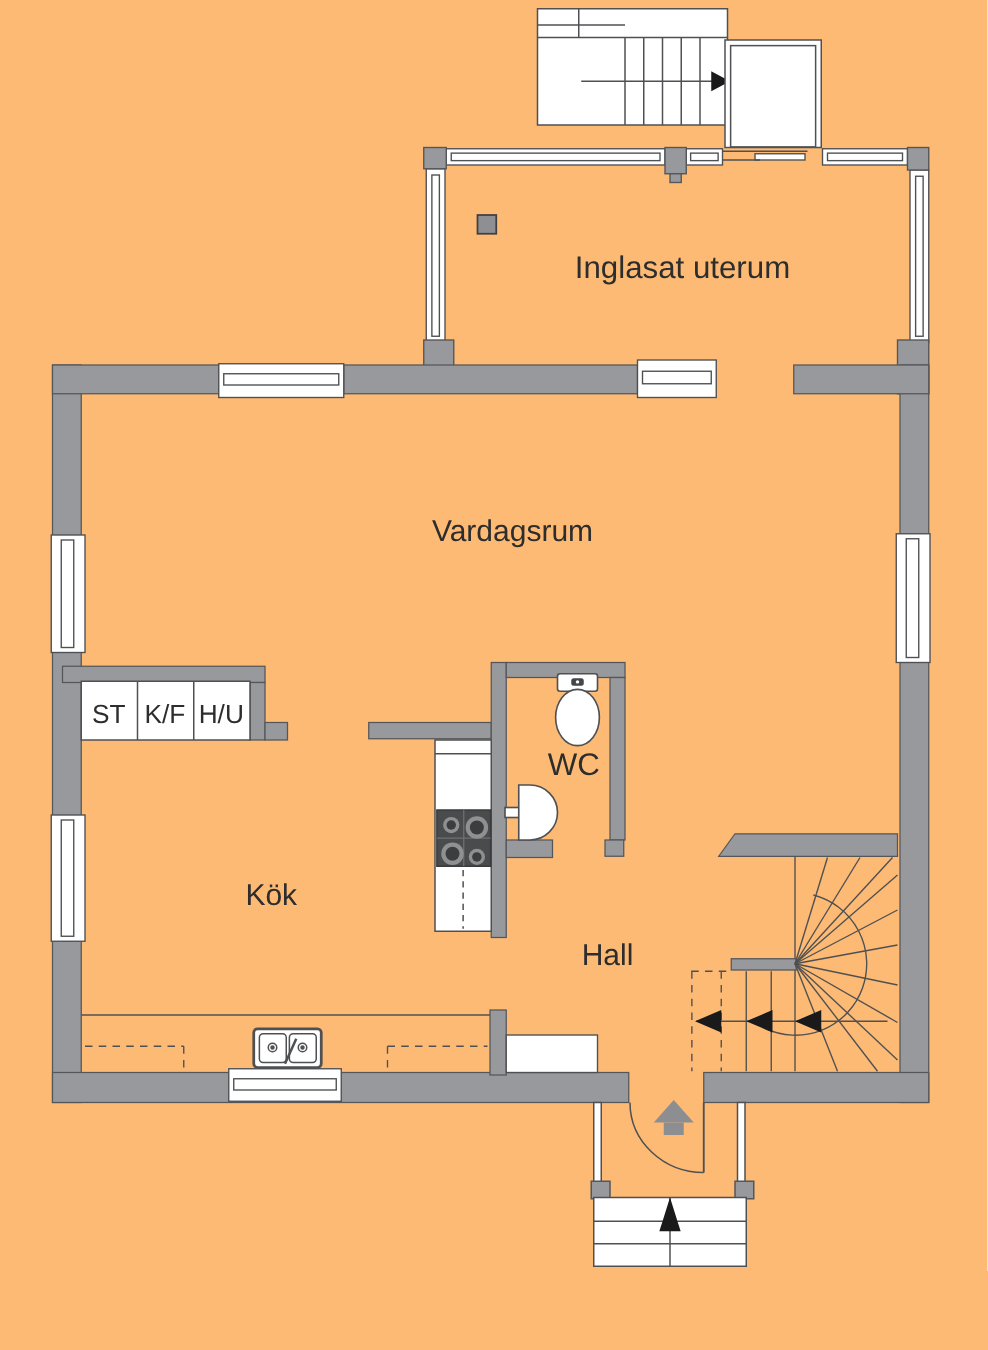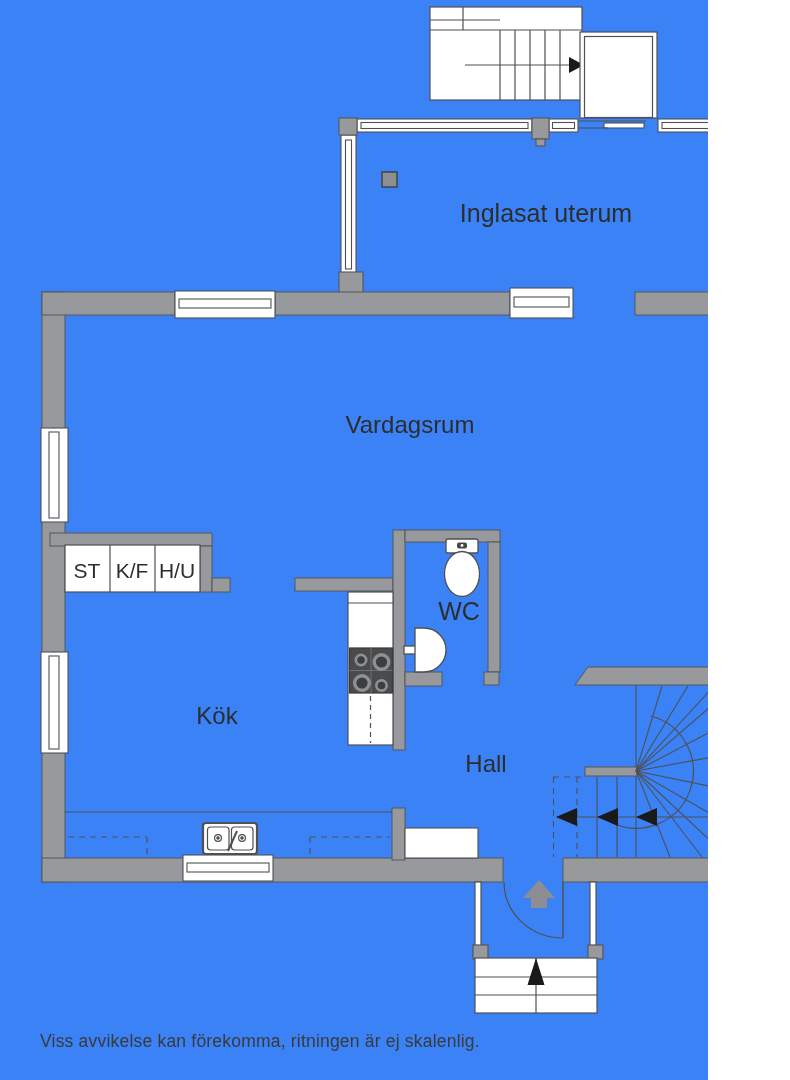--- a/index.html
+++ b/index.html
@@ -1,17 +1,17 @@
 <!DOCTYPE html>
 <html><head>
 <meta charset="utf-8">
 <style>
   html,body{margin:0;padding:0;background:#ffffff;}
   #stage{
-    position:relative;width:708px;height:1080px;background:#3b82f6;overflow:hidden;
+    position:relative;width:790px;height:1080px;background:#fdba74;overflow:hidden;
     font-family:"Liberation Sans",sans-serif;
   }
   #plan-svg{position:absolute;left:0;top:0;}
   .room-label{fill:#2d2d2d;}
   #disclaimer{
     position:absolute;left:40px;top:1031px;font-size:17.5px;color:#3a3a3a;
     font-family:"Liberation Sans",sans-serif;letter-spacing:0.2px;
   }
 </style>
 </head>
@@ -239,14 +239,13 @@
     <text x="410" y="433" font-size="24" class="room-label">Vardagsrum</text>
     <text x="217" y="724" font-size="24" class="room-label">Kök</text>
     <text x="486" y="772" font-size="24" class="room-label">Hall</text>
     <text x="459" y="620" font-size="25" class="room-label">WC</text>
     <text x="87" y="578" font-size="21" class="room-label">ST</text>
     <text x="132" y="578" font-size="21" class="room-label">K/F</text>
     <text x="177" y="578" font-size="21" class="room-label">H/U</text>
   </g>
 </svg>
 
-<div id="disclaimer">Viss avvikelse kan förekomma, ritningen är ej skalenlig.</div>
 </div>
 
 </body></html>

